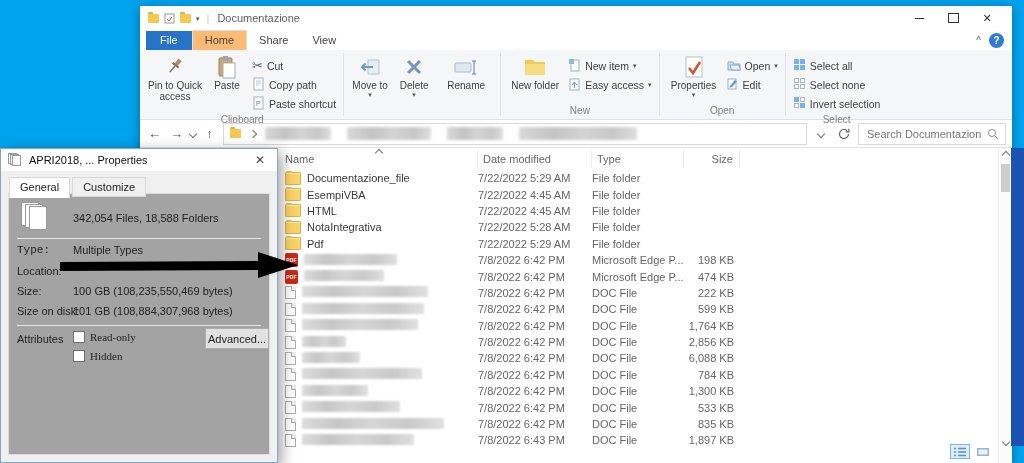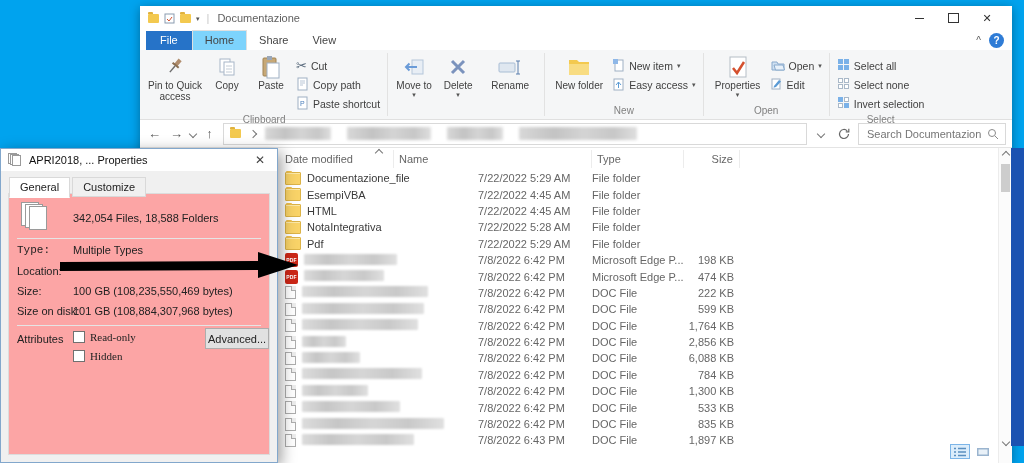--- a/index.html
+++ b/index.html
@@ -18,21 +18,21 @@
   .qat-sep{color:#c9c9c9;margin:0 2px;}
   .title-text{margin-left:6px;color:#5f5f5f;}
   .caption{margin-left:auto;display:flex;}
   .cap-btn{width:34px;height:22px;display:flex;align-items:center;justify-content:center;color:#333;}
   .min-glyph{width:9px;height:1px;background:#333;}
   .max-glyph{width:9px;height:8px;border:1px solid #333;}
 
   .tabsrow{height:20px;display:flex;align-items:flex-end;padding-left:6px;background:#fff;position:relative;}
   .tab-file{background:#2673c8;color:#fff;padding:3px 14px 4px;}
   .tab{padding:3px 12px 4px;color:#444;}
-  .tab.active{background:#7dd3fc;border:1px solid #e0e0e0;border-bottom:none;}
+  .tab.active{background:#fdba74;border:1px solid #e0e0e0;border-bottom:none;}
   .ribbon-right{position:absolute;right:8px;bottom:2px;display:flex;gap:8px;align-items:center;}
   .collapse-glyph{color:#555;font-size:10px;}
   .help{width:15px;height:15px;border-radius:50%;background:#2f7cd6;color:#fff;font-size:10px;font-weight:bold;
     display:flex;align-items:center;justify-content:center;}
 
   .ribbon{height:70px;background:#f5f6f7;border-bottom:1px solid #e0e0e0;display:flex;padding:0 2px;box-sizing:border-box;}
   .rgroup{display:flex;flex-direction:column;}
   .rbody{flex:1;display:flex;align-items:stretch;padding:3px 3px 0;}
   .rlabel-group{font-size:10px;color:#808080;text-align:center;padding:1px 0 3px;}
   .rdiv{width:1px;background:#e2e2e2;margin:3px 1px;}
@@ -99,21 +99,21 @@
   .dlg-title{height:22px;background:#fff;display:flex;align-items:center;padding:0 7px;gap:6px;color:#111;}
   .dlg-close{margin-left:auto;color:#444;font-size:12px;width:20px;text-align:center;}
   .stack-icon{position:relative;width:15px;height:14px;}
   .stack-icon i{position:absolute;width:9px;height:11px;background:#fff;border:1px solid #9a9a9a;box-sizing:border-box;}
   .stack-icon i:nth-child(1){left:0;top:0;}
   .stack-icon i:nth-child(2){left:2px;top:1px;}
   .stack-icon i:nth-child(3){left:4px;top:2px;}
   .dlg-tabs{display:flex;padding:5px 8px 0;position:relative;z-index:2;align-items:center;}
   .dtab{padding:3px 10px;background:#f0f0f0;border:1px solid #d9d9d9;margin-right:2px;color:#222;}
   .dtab.active{background:#fff;border-bottom:1px solid #fff;position:relative;top:1px;padding-bottom:4px;}
-  .dlg-page{position:absolute;left:7px;right:7px;top:44px;bottom:7px;background:#fca5a5;border:1px solid #dcdcdc;box-sizing:border-box;}
+  .dlg-page{position:absolute;left:7px;right:7px;top:44px;bottom:7px;background:#a3a3a3;border:1px solid #dcdcdc;box-sizing:border-box;}
   .sum-stack{position:absolute;left:12px;top:8px;width:28px;height:32px;}
   .sum-stack i{position:absolute;width:18px;height:24px;background:#fff;border:1px solid #9a9a9a;box-sizing:border-box;}
   .sum-stack i:nth-child(1){left:0;top:0;}
   .sum-stack i:nth-child(2){left:4px;top:2px;}
   .sum-stack i:nth-child(3){left:8px;top:4px;}
   .dlg-summary{position:absolute;left:64px;top:18px;color:#222;}
   .dlg-hr{position:absolute;left:8px;right:8px;border-top:1px solid #e5e5e5;}
   .drow-label{position:absolute;left:8px;color:#222;}
   .drow-value{position:absolute;left:64px;color:#222;white-space:nowrap;}
   .cbrow{position:absolute;left:64px;display:flex;align-items:center;gap:5px;color:#222;font-family:Liberation Serif, serif;}
@@ -177,30 +177,20 @@
                     <rect x="7" y="2" width="4" height="7" fill="#b08d6e"></rect>
                     <rect x="5" y="8" width="8" height="2" fill="#8a6f52"></rect>
                     <path d="M9 10v8" stroke="#6e6e6e" stroke-width="1.5"></path>
                   </g>
                 </svg>
               </span>
             <span>Pin to Quick access</span>
           </div>
           <div class="rbtn big">
             <span class="ric">
-                <svg width="20" height="20">
-                  <rect x="3" y="2" width="10" height="13" fill="#fff" stroke="#a8b6c8"></rect>
-                  <rect x="7" y="5" width="10" height="13" fill="#fff" stroke="#a8b6c8"></rect>
-                  <path d="M9 9h6M9 12h6M9 15h6" stroke="#c3ccd6"></path>
-                </svg>
-              </span>
-            <span>Copy</span>
-          </div>
-          <div class="rbtn big">
-            <span class="ric">
                 <svg width="20" height="24">
                   <rect x="2" y="3" width="13" height="18" rx="1" fill="#c7a876" stroke="#a08354"></rect>
                   <rect x="6" y="1" width="5" height="4" fill="#9aa7b8"></rect>
                   <rect x="6" y="8" width="12" height="15" fill="#fff" stroke="#9fb0c4"></rect>
                 </svg>
               </span>
             <span>Paste</span>
           </div>
           <div class="smallcol">
             <div class="rbtn small">
@@ -397,22 +387,22 @@
         <input readonly="" placeholder="Search Documentazione" style="">
         <svg width="12" height="12">
             <circle cx="5" cy="5" r="3.5" fill="none" stroke="#8a8a8a"></circle>
             <path d="M8 8l3 3" stroke="#8a8a8a"></path>
           </svg>
       </div>
     </div>
 
     <div class="listpane">
       <div class="lhead">
+        <div class="hcell hc-name">Name</div>
         <div class="hcell hc-date">Date modified</div>
-        <div class="hcell hc-name">Name</div>
         <div class="hcell hc-type">Type</div>
         <div class="hcell hc-size">Size</div>
         <span class="chev up sortchev"></span>
       </div>
       <div>
           <div class="lrow">
     <div class="cell-name">
       <span class="fic ic-folder"></span>
       <span>Documentazione_file</span>
     </div>

